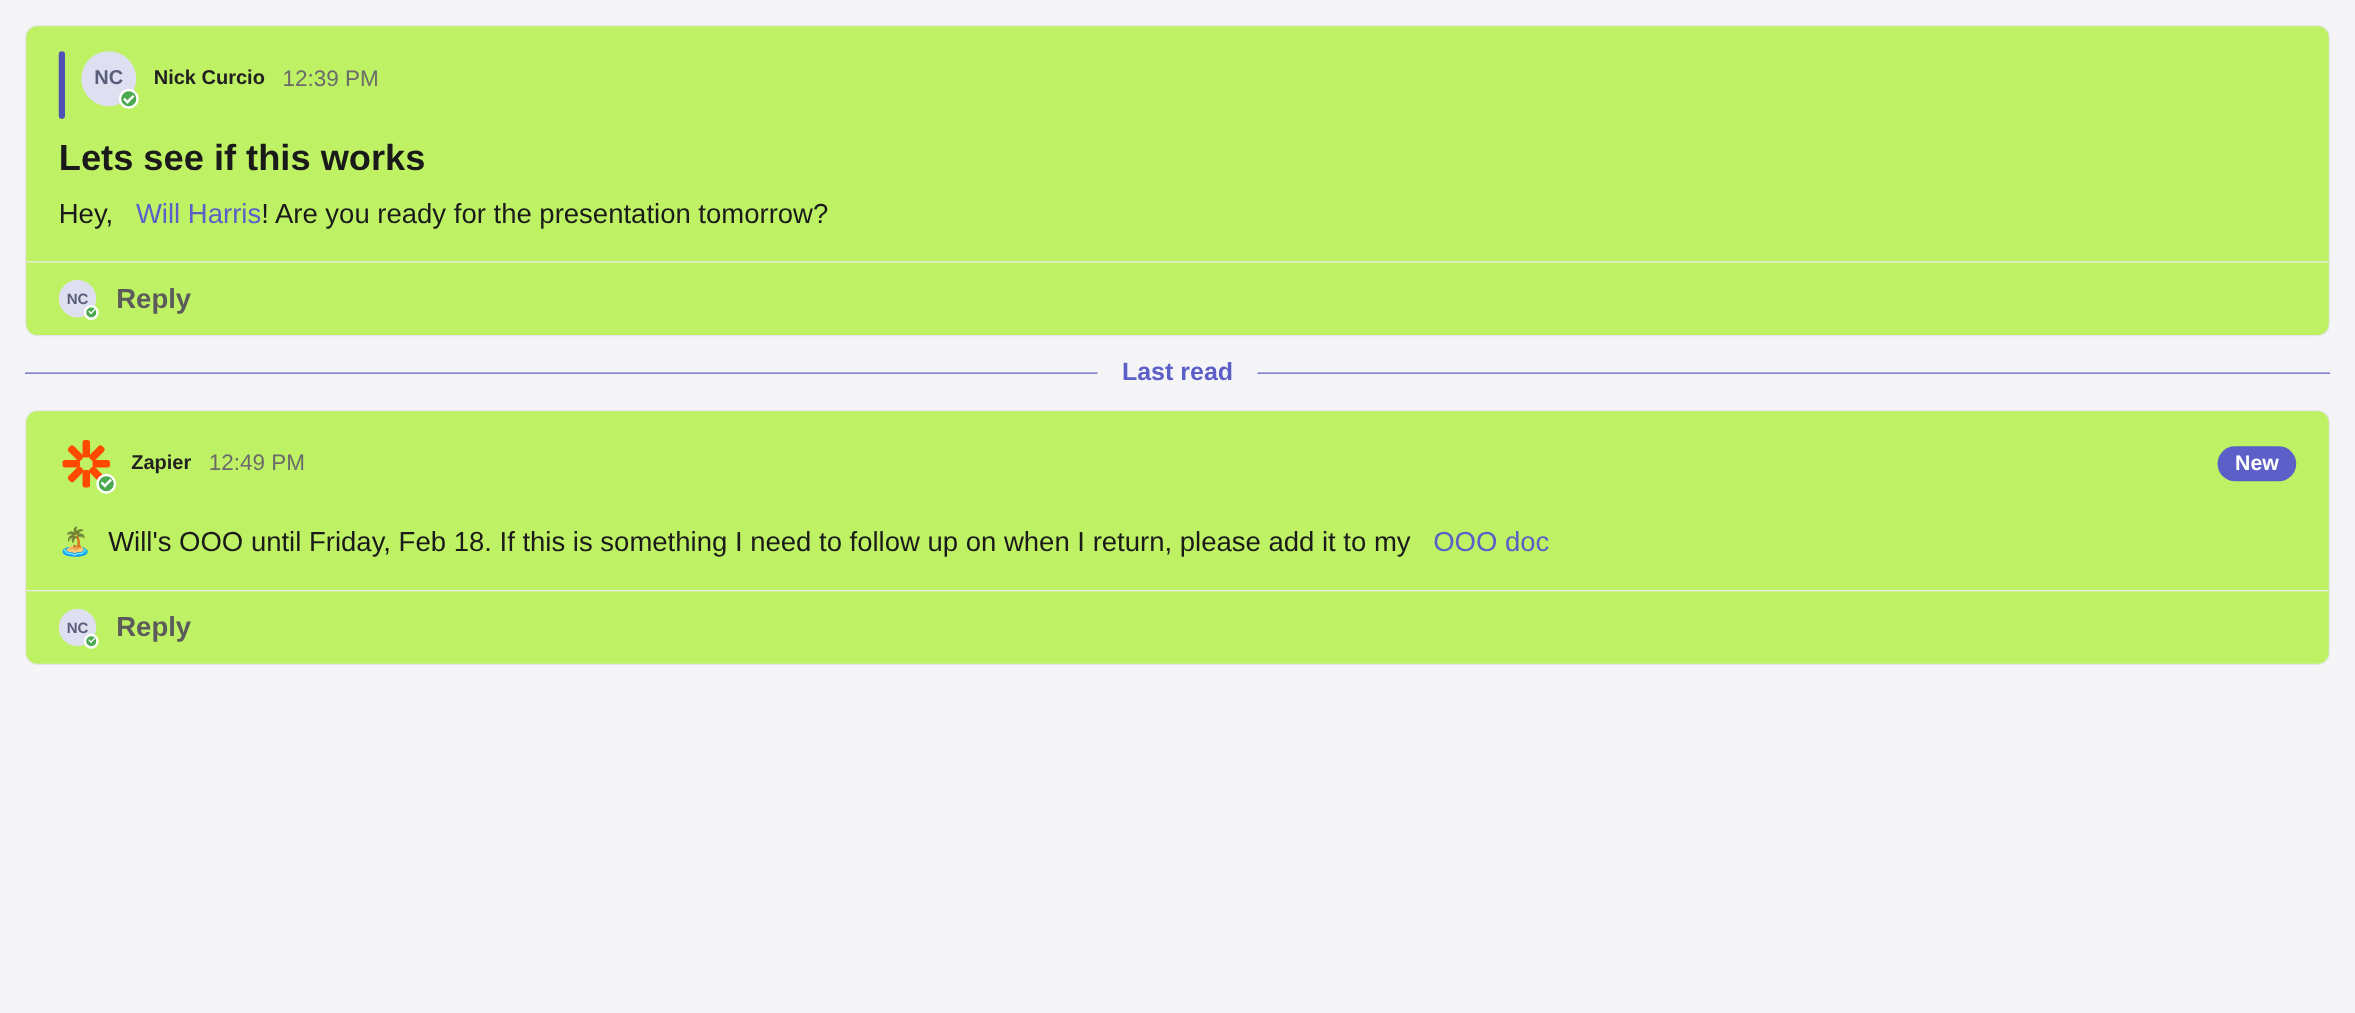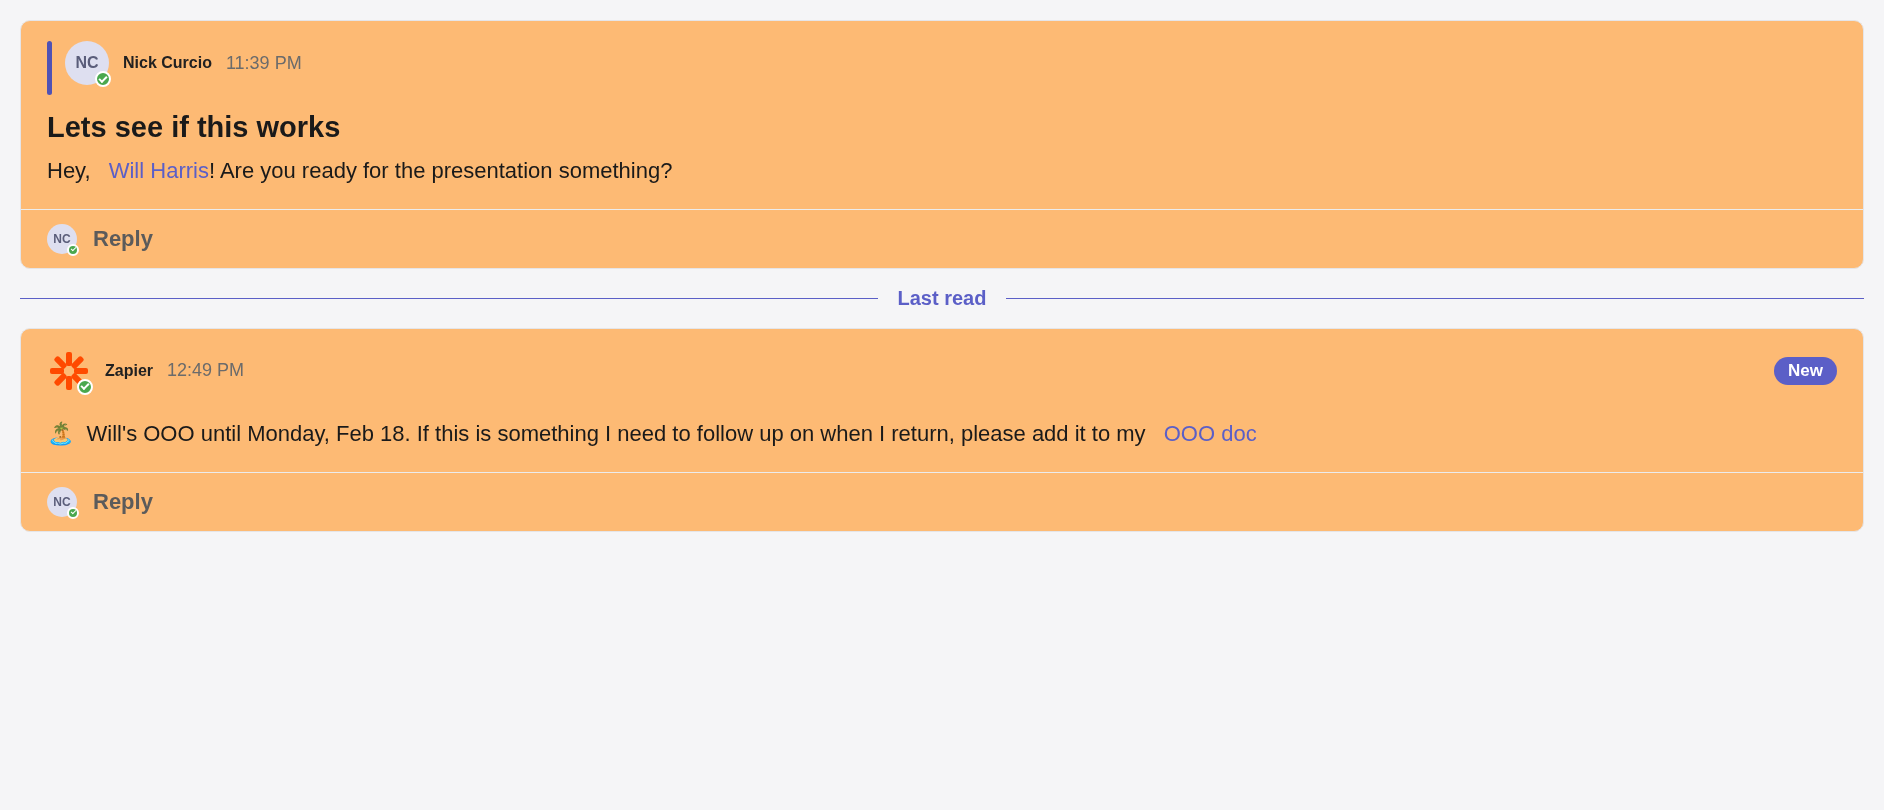--- a/index.html
+++ b/index.html
@@ -6,21 +6,21 @@
       box-sizing: border-box;
       margin: 0;
       padding: 0;
     }
     body {
       font-family: -apple-system, BlinkMacSystemFont, "Segoe UI", Helvetica, Arial, sans-serif;
       background: #f5f5f7;
       padding: 20px;
     }
     .message-card {
-      background: #fdba74;
+      background: #bef264;
       border: 1px solid #e5e5e8;
       border-radius: 10px;
       margin-bottom: 18px;
       overflow: hidden;
     }
     .message-body {
       padding: 20px 26px 22px 26px;
       position: relative;
     }
     .accent-bar {
@@ -175,25 +175,25 @@
 
 <div class="message-card">
   <div class="message-body">
     <div class="accent-bar"></div>
     <div class="msg-header with-accent">
       <div class="avatar avatar-user">
         <span>NC</span>
         <div class="presence-badge"></div>
       </div>
       <span class="author-name">Nick Curcio</span>
-      <span class="timestamp">11:39 PM</span>
+      <span class="timestamp">12:39 PM</span>
     </div>
     <h2 class="message-title">Lets see if this works</h2>
     <p class="message-text">
-      <span>Hey, </span><a href="#" class="mention-link">Will Harris</a><span>! Are you ready for the presentation something?</span>
+      <span>Hey, </span><a href="#" class="mention-link">Will Harris</a><span>! Are you ready for the presentation tomorrow?</span>
     </p>
   </div>
   <div class="reply-bar">
     <div class="avatar avatar-user avatar-small">
       <span>NC</span>
       <div class="presence-badge small"></div>
     </div>
     <span class="reply-label">Reply</span>
   </div>
 </div>
@@ -220,21 +220,21 @@
             <rect x="27" y="19" width="14" height="6" rx="2" transform="rotate(45 22 22)"></rect>
           </g>
         </svg>
         <div class="presence-badge"></div>
       </div>
       <span class="author-name">Zapier</span>
       <span class="timestamp">12:49 PM</span>
       <span class="new-badge">New</span>
     </div>
     <p class="message-text">
-      <span class="emoji">🏝️</span><span> Will's OOO until Monday, Feb 18. If this is something I need to follow up on when I return, please add it to my </span><a href="#" class="mention-link">OOO doc</a>
+      <span class="emoji">🏝️</span><span> Will's OOO until Friday, Feb 18. If this is something I need to follow up on when I return, please add it to my </span><a href="#" class="mention-link">OOO doc</a>
     </p>
   </div>
   <div class="reply-bar">
     <div class="avatar avatar-user avatar-small">
       <span>NC</span>
       <div class="presence-badge small"></div>
     </div>
     <span class="reply-label">Reply</span>
   </div>
 </div>

